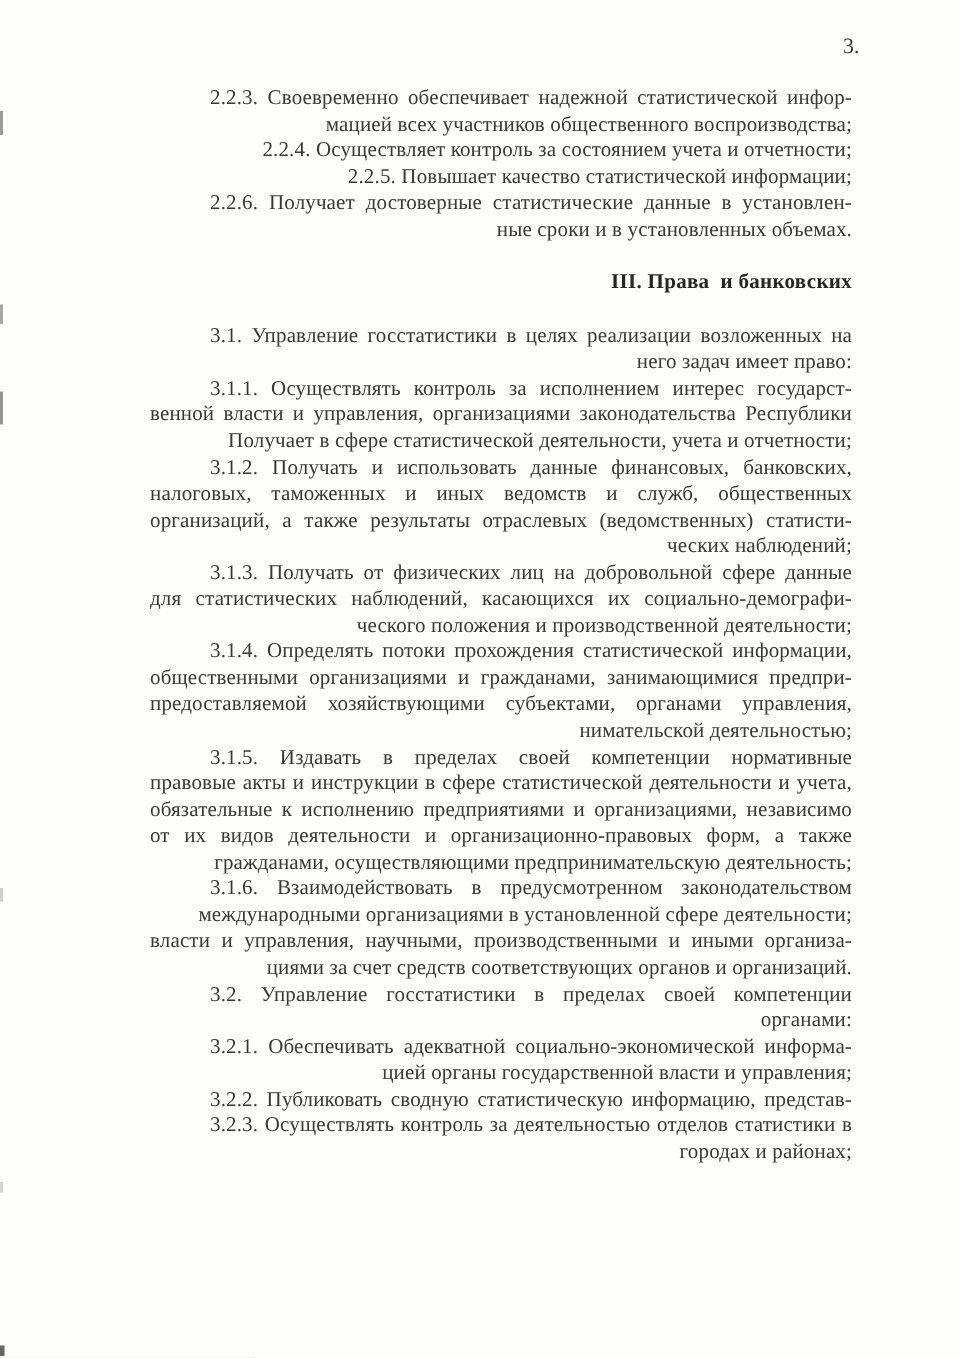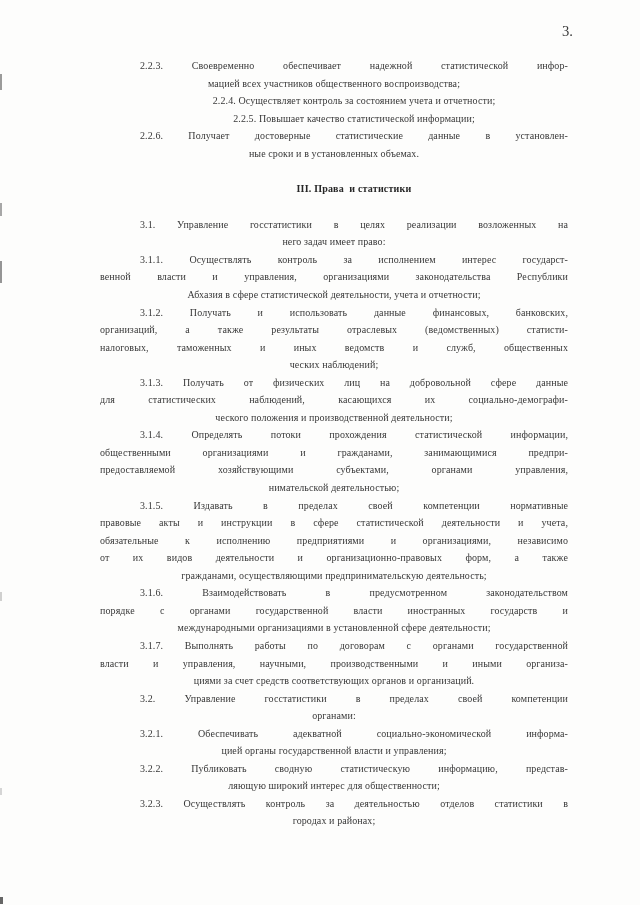--- a/index.html
+++ b/index.html
@@ -22,29 +22,29 @@
     top: 23px;
     left: 562px;
     font-size: 14.6px;
     color: #3a3a3a;
   }
   .content {
     position: absolute;
     top: 57px;
     left: 100px;
     width: 468px;
-    font-size: 10px;
+    font-size: 14px;
   }
   .para { margin: 0; }
   .line {
     display: block;
     height: 17.55px;
     line-height: 17.55px;
     overflow: hidden;
-    text-align: center;
+    text-align: right;
     letter-spacing: 0.1px;
   }
   .line.j {
     text-align: justify;
     text-align-last: justify;
   }
   .line.ind { padding-left: 40px; }
   .heading-block {
     margin: 18px 0 18px 0;
     font-weight: bold;
@@ -90,35 +90,35 @@
         <div class="line ind">2.2.4. Осуществляет контроль за состоянием учета и отчетности;</div>
       </div>
       <div class="para">
         <div class="line ind">2.2.5. Повышает качество статистической информации;</div>
       </div>
       <div class="para">
         <div class="line ind j">2.2.6. Получает достоверные статистические данные в установлен-</div>
         <div class="line">ные сроки и в установленных объемах.</div>
       </div>
       <div class="heading-block">
-        <div class="line ind">III. Права  и статистики</div>
+        <div class="line ind">III. Права  и банковских</div>
       </div>
       <div class="para">
         <div class="line ind j">3.1. Управление госстатистики в целях реализации возложенных на</div>
         <div class="line">него задач имеет право:</div>
       </div>
       <div class="para">
         <div class="line ind j">3.1.1. Осуществлять контроль за исполнением интерес государст-</div>
         <div class="line j">венной власти и управления, организациями законодательства Республики</div>
-        <div class="line">Абхазия в сфере статистической деятельности, учета и отчетности;</div>
+        <div class="line">Получает в сфере статистической деятельности, учета и отчетности;</div>
       </div>
       <div class="para">
         <div class="line ind j">3.1.2. Получать и использовать данные финансовых, банковских,</div>
+        <div class="line j">налоговых, таможенных и иных ведомств и служб, общественных</div>
         <div class="line j">организаций, а также результаты отраслевых (ведомственных) статисти-</div>
-        <div class="line j">налоговых, таможенных и иных ведомств и служб, общественных</div>
         <div class="line">ческих наблюдений;</div>
       </div>
       <div class="para">
         <div class="line ind j">3.1.3. Получать от физических лиц на добровольной сфере данные</div>
         <div class="line j">для статистических наблюдений, касающихся их социально-демографи-</div>
         <div class="line">ческого положения и производственной деятельности;</div>
       </div>
       <div class="para">
         <div class="line ind j">3.1.4. Определять потоки прохождения статистической информации,</div>
         <div class="line j">общественными организациями и гражданами, занимающимися предпри-</div>
@@ -127,38 +127,35 @@
       </div>
       <div class="para">
         <div class="line ind j">3.1.5. Издавать в пределах своей компетенции нормативные</div>
         <div class="line j">правовые акты и инструкции в сфере статистической деятельности и учета,</div>
         <div class="line j">обязательные к исполнению предприятиями и организациями, независимо</div>
         <div class="line j">от их видов деятельности и организационно-правовых форм, а также</div>
         <div class="line">гражданами, осуществляющими предпринимательскую деятельность;</div>
       </div>
       <div class="para">
         <div class="line ind j">3.1.6. Взаимодействовать в предусмотренном законодательством</div>
-        <div class="line j">порядке с органами государственной власти иностранных государств и</div>
         <div class="line">международными организациями в установленной сфере деятельности;</div>
       </div>
       <div class="para">
-        <div class="line ind j">3.1.7. Выполнять работы по договорам с органами государственной</div>
         <div class="line j">власти и управления, научными, производственными и иными организа-</div>
         <div class="line">циями за счет средств соответствующих органов и организаций.</div>
       </div>
       <div class="para">
         <div class="line ind j">3.2. Управление госстатистики в пределах своей компетенции</div>
         <div class="line">органами:</div>
       </div>
       <div class="para">
         <div class="line ind j">3.2.1. Обеспечивать адекватной социально-экономической информа-</div>
         <div class="line">цией органы государственной власти и управления;</div>
       </div>
       <div class="para">
         <div class="line ind j">3.2.2. Публиковать сводную статистическую информацию, представ-</div>
-        <div class="line">ляющую широкий интерес для общественности;</div>
       </div>
       <div class="para">
         <div class="line ind j">3.2.3. Осуществлять контроль за деятельностью отделов статистики в</div>
         <div class="line">городах и районах;</div>
       </div>
     </div>
 </div>
 
 </body></html>

